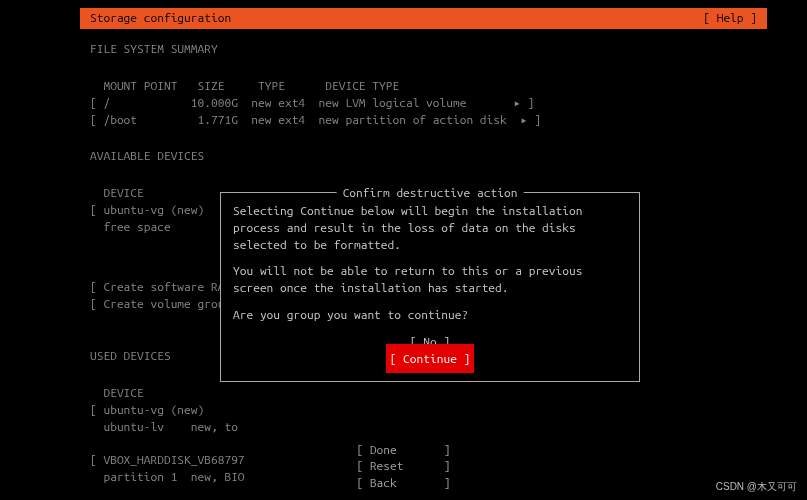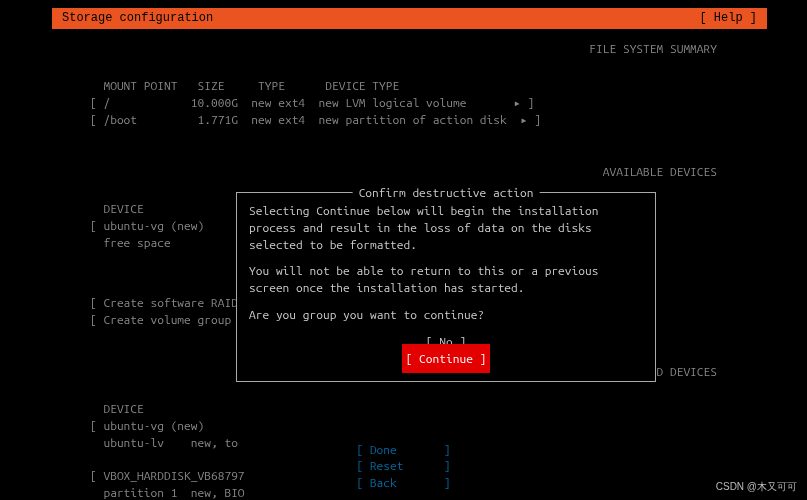--- a/index.html
+++ b/index.html
@@ -14,46 +14,44 @@
     overflow: hidden;
     position: relative;
   }
   .header-bar {
     background: #e95420;
     color: #000;
     padding: 2px 10px;
     display: flex;
     justify-content: space-between;
     font-size: 12px;
-    margin-left: 52px;
+    margin-left: 80px;
     margin-right: 40px;
     margin-top: 8px;
-    font-family: Liberation Mono, monospace;
   }
   .content {
     padding: 6px 90px 0 90px;
     color: #888;
   }
   .section-title {
     color: #888;
     margin-top: 6px;
     margin-bottom: 4px;
-    text-align: right;
   }
   .table {
     font-size: 12px;
     white-space: pre;
     line-height: 1.4;
   }
   .col-head { color: #888; }
   .arrow { color: #888; }
   .dialog {
     position: absolute;
     top: 192px;
-    left: 236px;
+    left: 220px;
     width: 420px;
     border: 1px solid #aaa;
     background: #000;
     padding: 10px 12px 14px 12px;
     color: #ccc;
   }
   .dialog-title {
     position: absolute;
     top: -8px;
     left: 50%;
@@ -70,21 +68,21 @@
     background: #e30000;
     color: #fff;
     padding: 8px 4px;
   }
   .footer-buttons {
     position: absolute;
     bottom: 8px;
     left: 50%;
     transform: translateX(-50%);
     text-align: right;
-    color: #0369a1;
+    color: #a3a3a3;
     white-space: pre;
     line-height: 1.4;
   }
   .watermark {
     position: absolute;
     bottom: 6px;
     right: 10px;
     color: #bbb;
     font-family: sans-serif;
     font-size: 10px;
@@ -100,21 +98,21 @@
 
 <div class="content">
 
   <div class="section-title">FILE SYSTEM SUMMARY</div>
   <div class="table">
 <span class="col-head">  <span>MOUNT POINT</span>   <span>SIZE</span>     <span>TYPE</span>      <span>DEVICE TYPE</span></span>
 <span>[ <span>/</span>            <span>10.000G</span>  <span>new ext4</span>  <span>new LVM logical volume</span>       <span class="arrow">▸</span> ]</span>
 <span>[ <span>/boot</span>         <span>1.771G</span>  <span>new ext4</span>  <span>new partition of action disk</span>  <span class="arrow">▸</span> ]</span>
   </div>
 
-  <div class="section-title" style="margin-top:18px">AVAILABLE DEVICES</div>
+  <div class="section-title" style="margin-top:2px">AVAILABLE DEVICES</div>
   <div class="table">
 <span class="col-head">  <span>DEVICE</span>                              <span>TYPE</span>                <span>SIZE</span></span>
 <span>[ <span>ubuntu-vg (new)</span>                     <span>LVM volume group</span>   <span>18.222G</span>  <span class="arrow">▸</span> ]</span>
 <span>  <span>free space</span>                                              <span>8.222G</span></span>
   </div>
   <div class="table" style="margin-top:10px">
 <span>[ <span>Create software RAID (md) ▸</span> ]</span>
 <span>[ <span>Create volume group (LVM) ▸</span> ]</span>
   </div>
 

